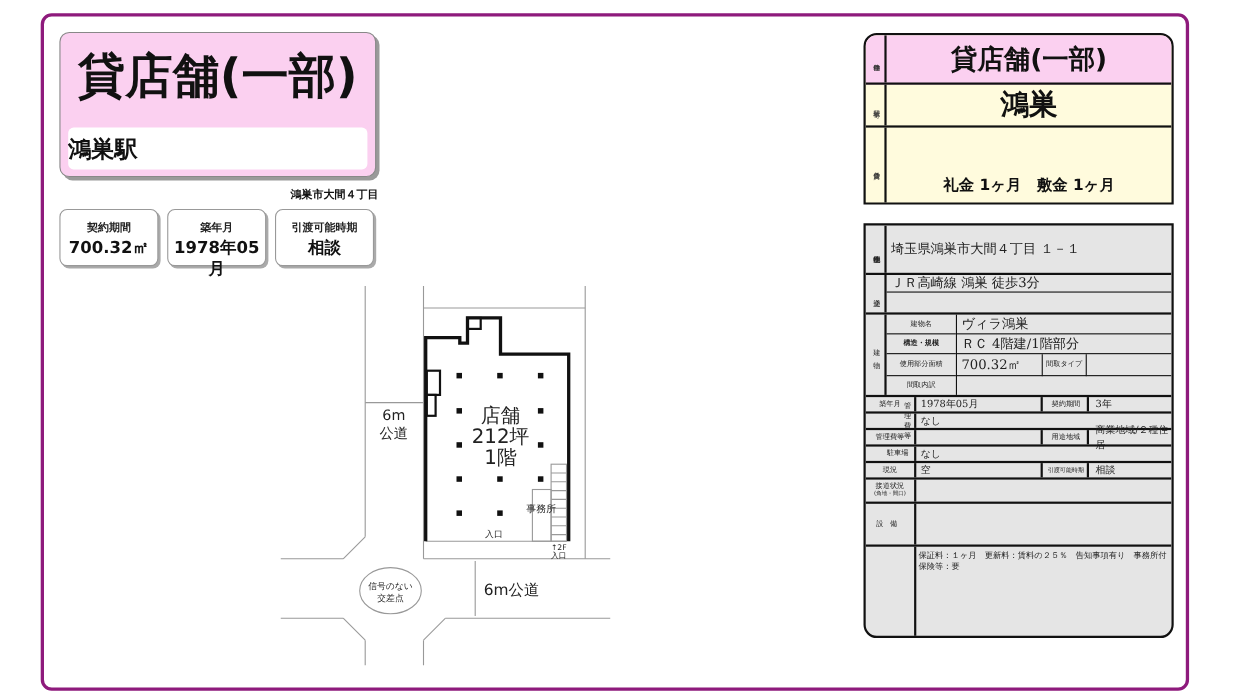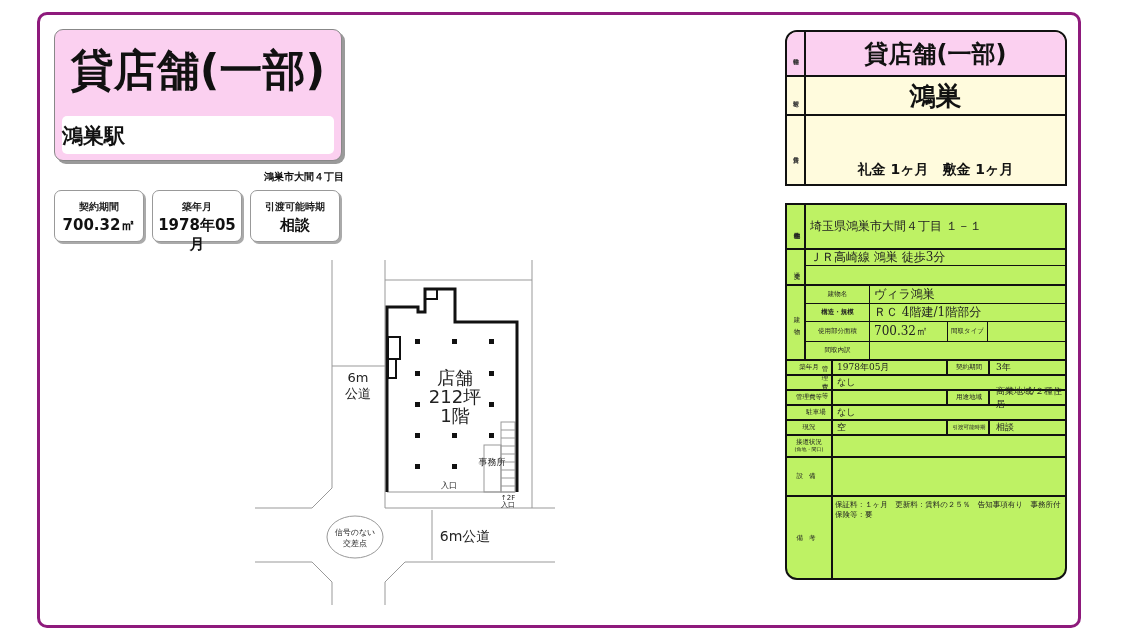--- a/index.html
+++ b/index.html
@@ -48,21 +48,21 @@
   .s-rent { position: absolute; left: 19px; right: 0; top: 0; height: 36px; border-bottom: 2px solid #111;
             text-align: center; line-height: 36px; font-weight: bold; }
   .s-rent .k { font-size: 16px; }
   .s-rent .v { font-size: 22px; }
   .s-fees { position: absolute; left: 19px; right: 0; top: 36px; height: 34px; text-align: center;
             line-height: 34px; font-size: 14px; font-weight: bold; }
 
   
   .detail { position: absolute; left: 785px; top: 203px; width: 282px; height: 377px;
             border: 2px solid #111; border-radius: 0 0 12px 12px; box-sizing: border-box;
-            overflow: hidden; background: #bef264; font-family: "DejaVu Serif", serif; }
+            overflow: hidden; background: #e5e5e5; font-family: "DejaVu Serif", serif; }
   .d-row { position: absolute; left: 0; right: 0; box-sizing: border-box; }
   .bb { border-bottom: 2px solid #111; }
   .lab { position: absolute; font-family: "DejaVu Sans", sans-serif; font-size: 6.5px; color: #222;
          text-align: center; display:flex; align-items:center; justify-content:center; box-sizing:border-box; }
   .v { position: absolute; font-size: 11px; color: #222; display:flex; align-items:center; padding-left: 4px; box-sizing:border-box; }
   .vline { position: absolute; top: 0; bottom: 0; border-left: 2px solid #111; }
   .vthin { position: absolute; top: 0; bottom: 0; border-left: 1px solid #111; }
 </style>
 </head>
 <body>
@@ -253,17 +253,16 @@
     <div class="v" style="left:46px;right:0;top:0;height:20px;"></div>
   </div>
 
   <div class="d-row bb" style="top:253px;height:39px;">
     <div class="lab" style="left:0;top:0;width:44px;height:37px;letter-spacing:6px;">設備</div>
     <div class="vline" style="left:44px;"></div>
     <div class="v" style="left:46px;right:0;top:0;height:37px;"></div>
   </div>
 
   <div class="d-row" style="top:292px;height:83px;">
-    <div class="lab" style="left:0;top:0;width:44px;height:83px;letter-spacing:6px;">備考</div>
     <div class="vline" style="left:44px;"></div>
     <div style="position:absolute;left:48px;right:4px;top:3px;font-size:7.5px;line-height:10px;color:#222;">保証料：１ヶ月　更新料：賃料の２５％　告知事項有り　事務所付　保険等：要</div>
   </div>
 </div>
 
 </body></html>

